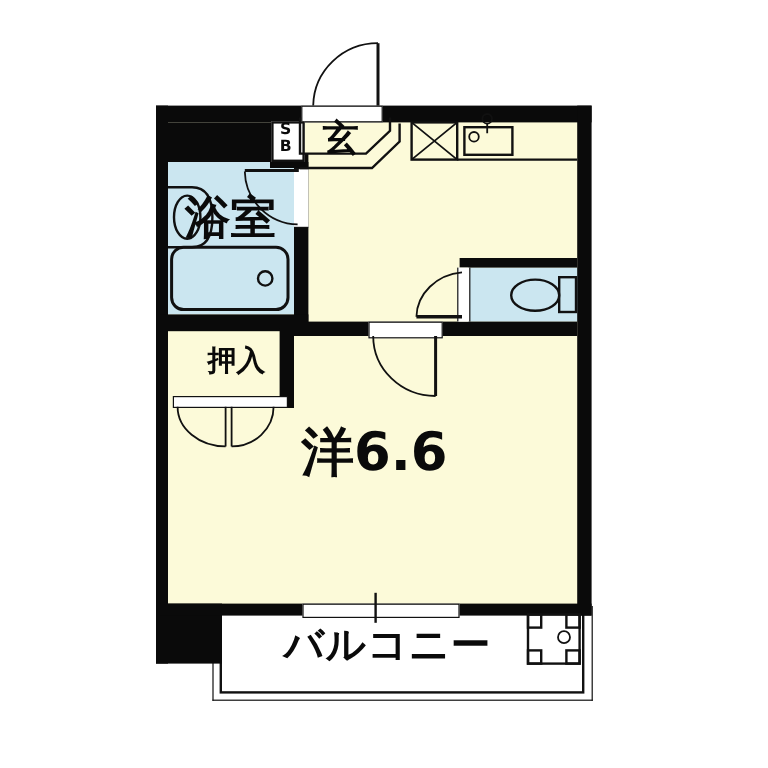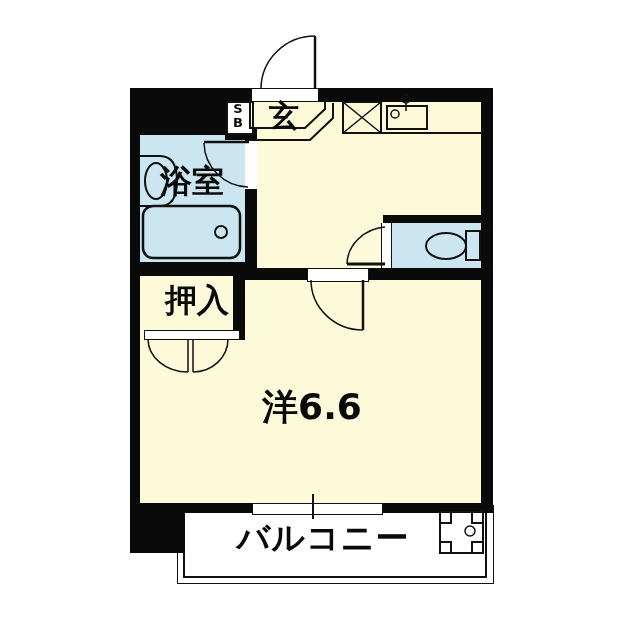--- a/index.html
+++ b/index.html
@@ -92,18 +92,18 @@
       <rect x="472" y="512" width="11" height="11" stroke-width="2"></rect>
       <rect x="440" y="542" width="11" height="11" stroke-width="2"></rect>
       <rect x="472" y="542" width="11" height="11" stroke-width="2"></rect>
       <circle cx="470" cy="531" r="5" stroke-width="1.5"></circle>
     </g>
   </svg>
 
   <div class="abs label" style="left:284px;top:116px;font-size:30px">玄</div>
   <div class="abs label" style="left:238px;top:116px;font-size:13px;line-height:14px">S
 B</div>
-  <div class="abs label" style="left:192px;top:182px;font-size:32px">浴室</div>
-  <div class="abs label" style="left:197px;top:301px;font-size:32px">押入</div>
-  <div class="abs label" style="left:312px;top:407px;font-size:36px">洋6.6</div>
+  <div class="abs label" style="left:192px;top:182px;font-size:38px">浴室</div>
+  <div class="abs label" style="left:197px;top:301px;font-size:24px">押入</div>
+  <div class="abs label" style="left:312px;top:378px;font-size:44px">洋6.6</div>
   <div class="abs label" style="left:323px;top:538px;font-size:33px;letter-spacing:1px">バルコニー</div>
 
 </div>
 
 </body></html>

